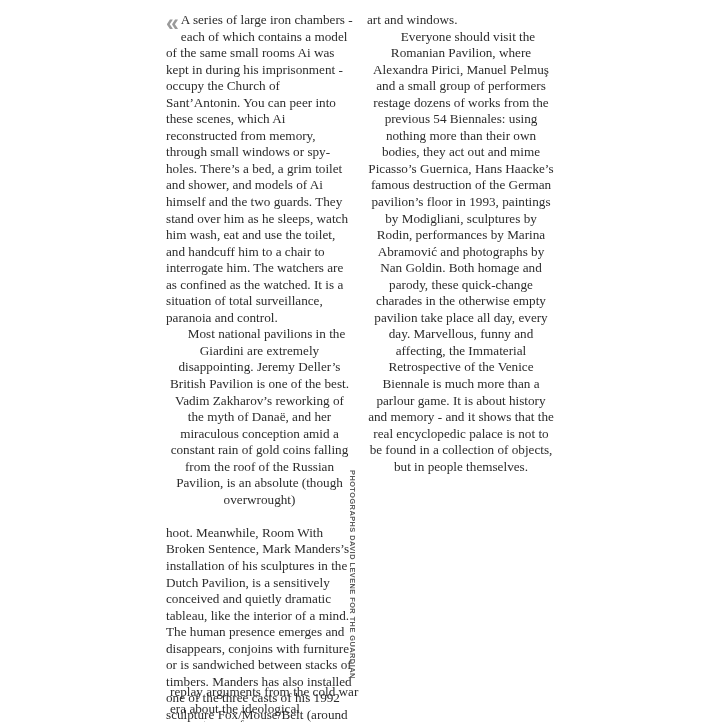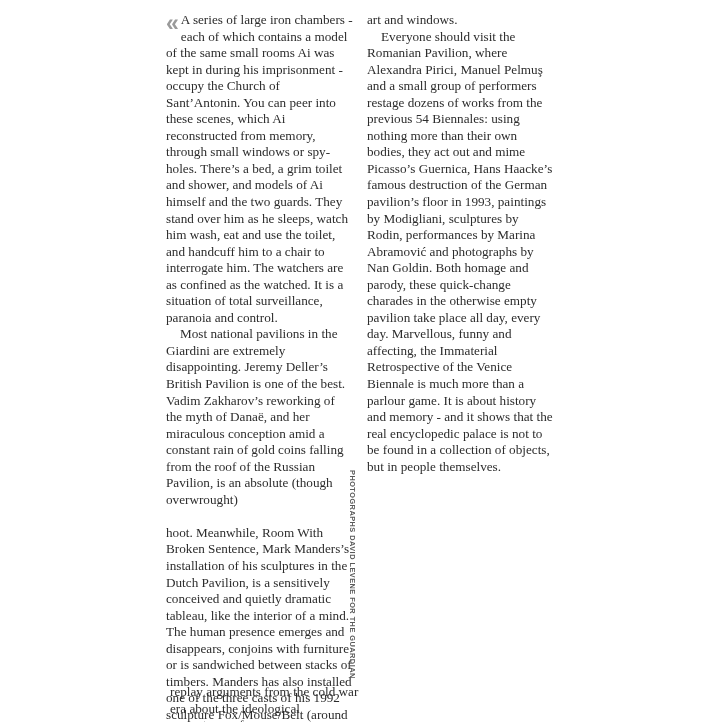--- a/index.html
+++ b/index.html
@@ -29,21 +29,21 @@
     font-size: 13.2px;
     line-height: 16.55px;
   }
   .col-left  { left: 166px; width: 187px; top: 12px; }
   .col-right { left: 367px; width: 188px; top: 12px; }
 
   .col p {
     margin: 0;
     text-indent: 0;
   }
-  .col p.indented { text-indent: 14px; }
+  .col p.indented { text-indent: 14px; text-align: center; }
   .col p.gap-before { margin-top: 16.5px; }
 
   
   .pullmark {
     float: left;
     color: #9a9a9a;
     font-family: "Liberation Sans", "DejaVu Sans", sans-serif;
     font-size: 23px;
     line-height: 20px;
     font-weight: 700;

